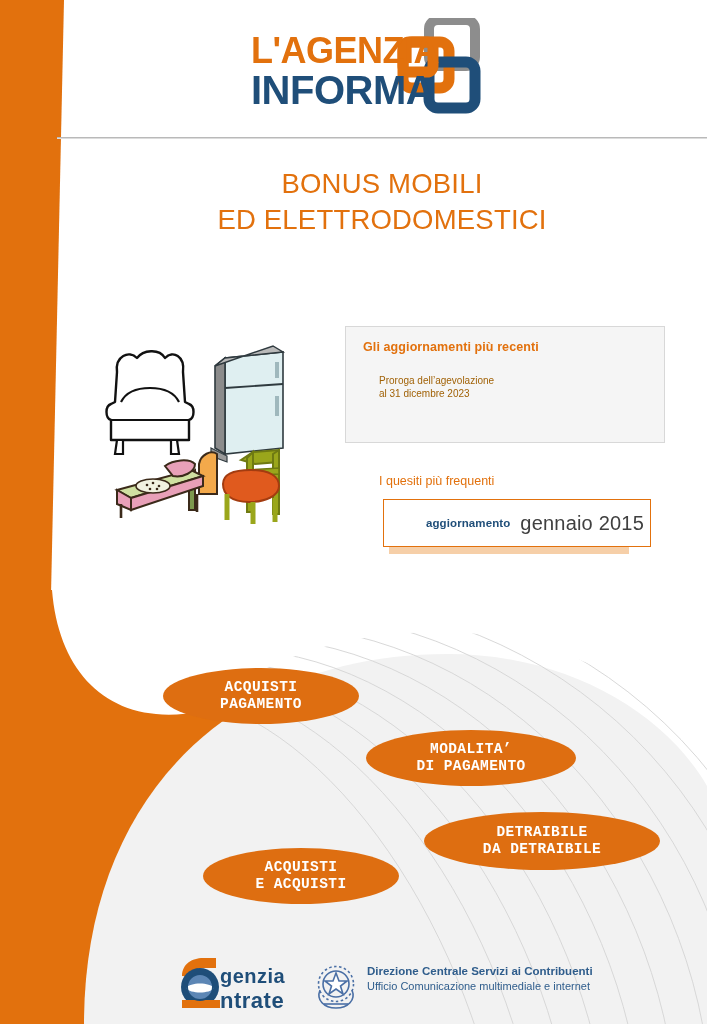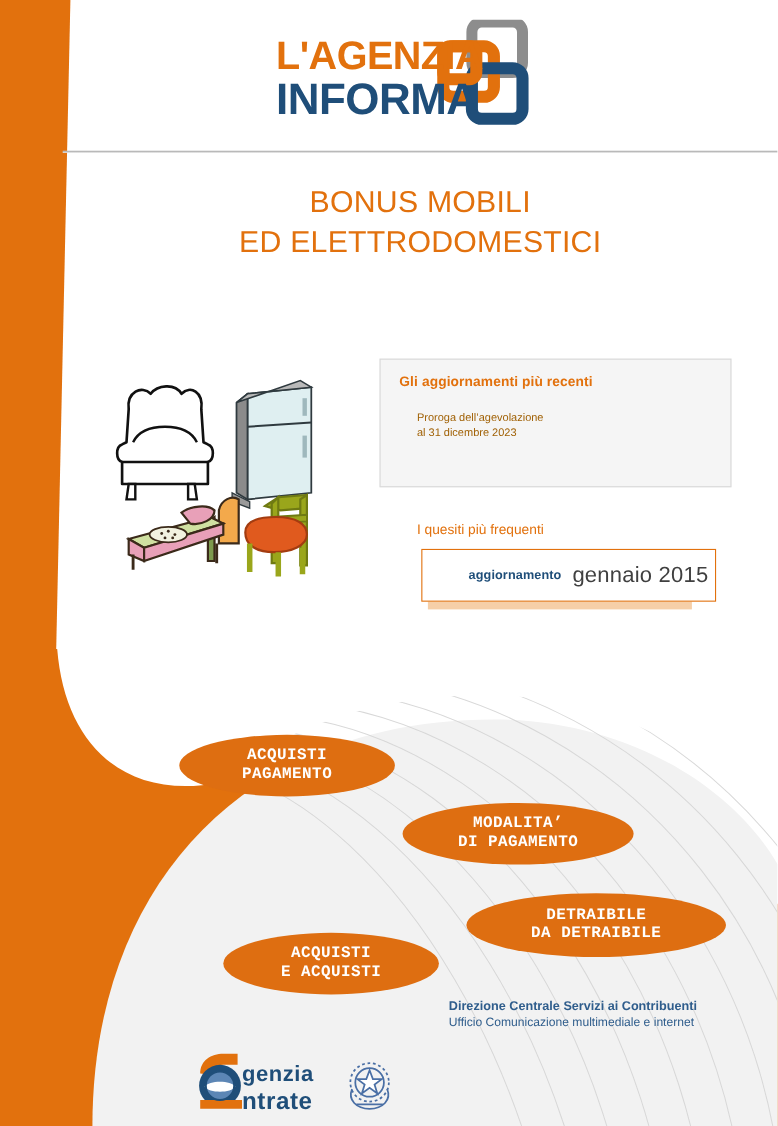--- a/index.html
+++ b/index.html
@@ -173,25 +173,24 @@
   .emblem {
     position: absolute;
     left: 312px;
     top: 960px;
     width: 48px;
     height: 52px;
   }
   .footer-text {
     position: absolute;
     left: 367px;
-    top: 907px;
+    top: 963px;
     color: #2F5D8C;
     font-size: 11px;
     line-height: 1.42;
-    margin-left: 41px;
   }
   .footer-text .l1 { font-weight: bold; font-size: 11.5px; }
 </style>
 </head>
 <body>
 
 <div class="page">
 
   <svg class="bg-art" viewBox="0 0 707 1024" width="707" height="1024">
     <defs>

